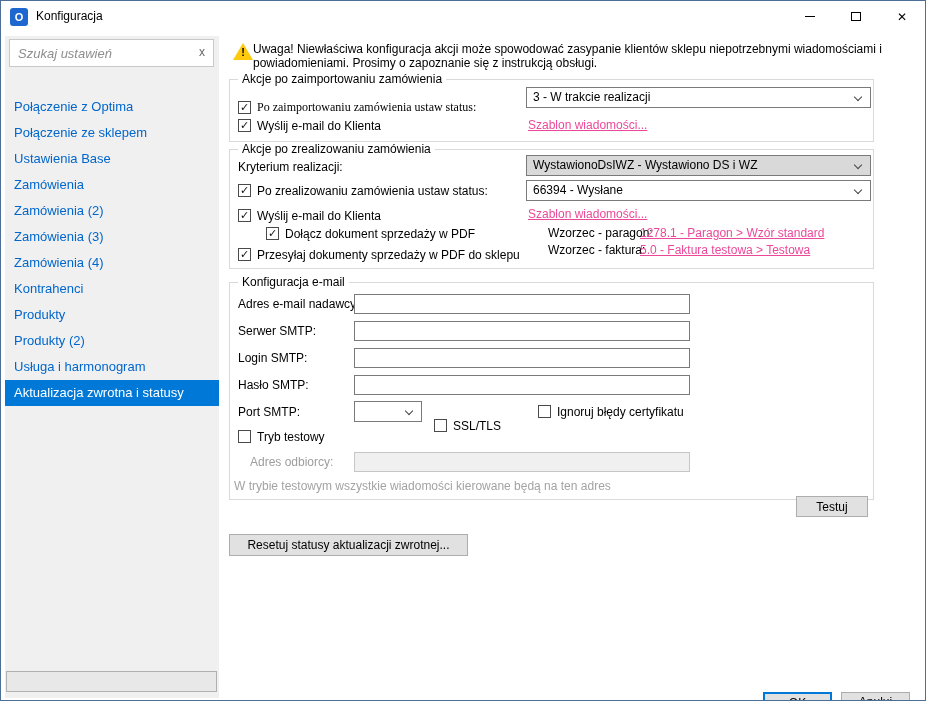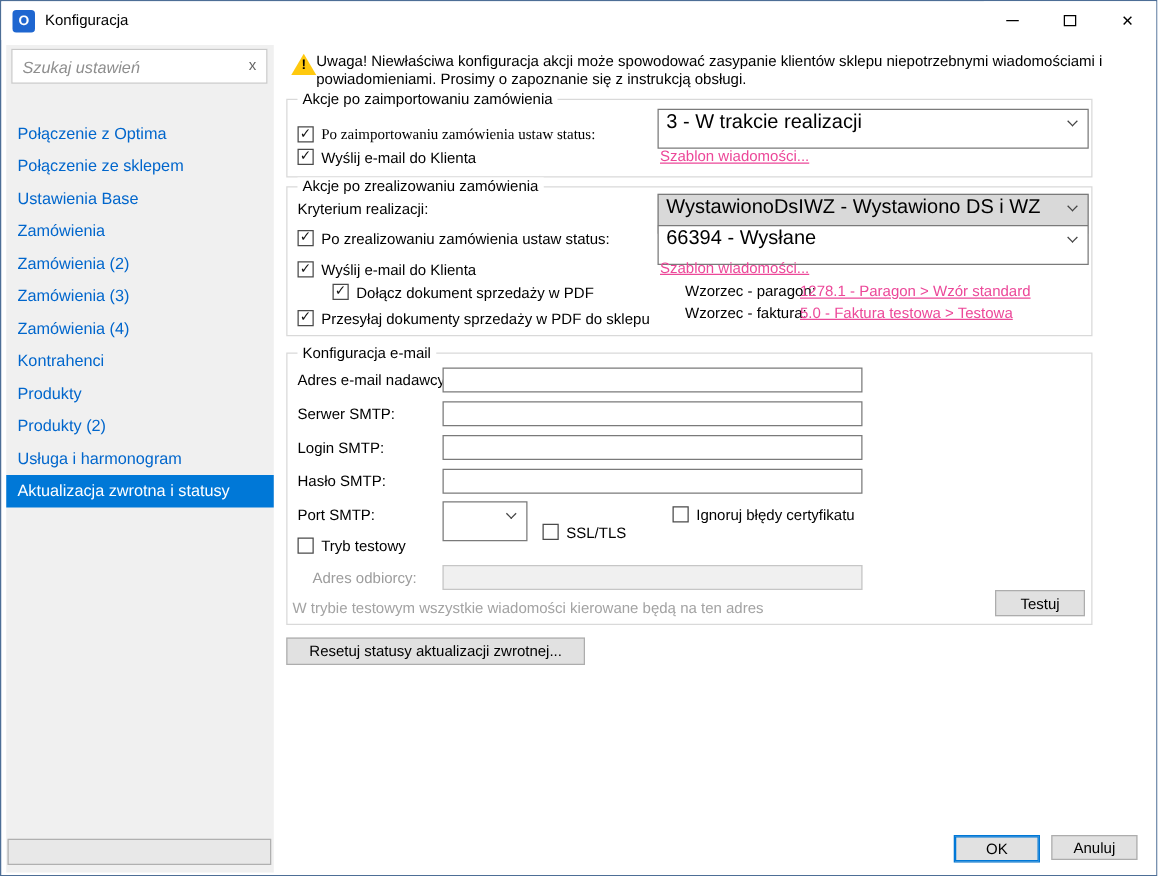--- a/index.html
+++ b/index.html
@@ -40,28 +40,28 @@
   .group-title { position: absolute; top: -8px; left: 8px; background: #fff; padding: 0 4px; font-size: 12px; white-space: nowrap; }
 
   .lbl { position: absolute; font-size: 12px; white-space: nowrap; }
   .lbl.gray { color: #9d9d9d; }
   .hint { position: absolute; font-size: 12px; color: #a3a3a3; white-space: nowrap; }
 
   .check { position: absolute; display: flex; align-items: center; gap: 6px; height: 15px; cursor: default; white-space: nowrap; }
   .cb { width: 13px; height: 13px; background: #fff; border: 1px solid #4a4a4a; display: inline-flex; align-items: center; justify-content: center; font-size: 11px; line-height: 1; color: #111; flex: 0 0 13px; }
   .cb.checked::after { content: "✓"; margin-top: -1px; }
 
-  .combo { position: absolute; height: 32px; background: #fff; border: 1px solid #7a7a7a; padding: 0 26px 0 6px; font-size: 16px; line-height: 19px; white-space: nowrap; overflow: hidden; cursor: default; }
+  .combo { position: absolute; height: 21px; background: #fff; border: 1px solid #7a7a7a; padding: 0 26px 0 6px; font-size: 12px; line-height: 19px; white-space: nowrap; overflow: hidden; cursor: default; }
   .combo.gray { background: #d9d9d9; }
   .chev { position: absolute; right: 9px; top: 6px; width: 6px; height: 6px; border-right: 1px solid #444; border-bottom: 1px solid #444; transform: rotate(45deg); }
 
   .ti { position: absolute; height: 20px; border: 1px solid #7a7a7a; background: #fff; font: 12px "Liberation Sans", "DejaVu Sans", sans-serif; padding: 0 5px; }
   .ti:disabled { background: #f0f0f0; border-color: #c6c6c6; color: #9d9d9d; }
 
-  .btn { position: absolute; background: #e1e1e1; border: 1px solid #adadad; font: 12px "Liberation Sans", "DejaVu Sans", sans-serif; display: flex; align-items: center; justify-content: center; cursor: default; }
+  .btn { position: absolute; background: #e1e1e1; border: 1px solid #adadad; font: 12px "Liberation Sans", "DejaVu Sans", sans-serif; display: flex; align-items: center; justify-content: center; cursor: default; margin-top: 24px; }
   .btn.default { border-color: #0078d7; box-shadow: inset 0 0 0 1px #0078d7; }
 
   .link { position: absolute; color: #ec4899; text-decoration: underline; font-size: 12px; cursor: pointer; white-space: nowrap; }
 </style>
 </head>
 <body>
 
 <div class="dialog">
 
   <div class="titlebar">

